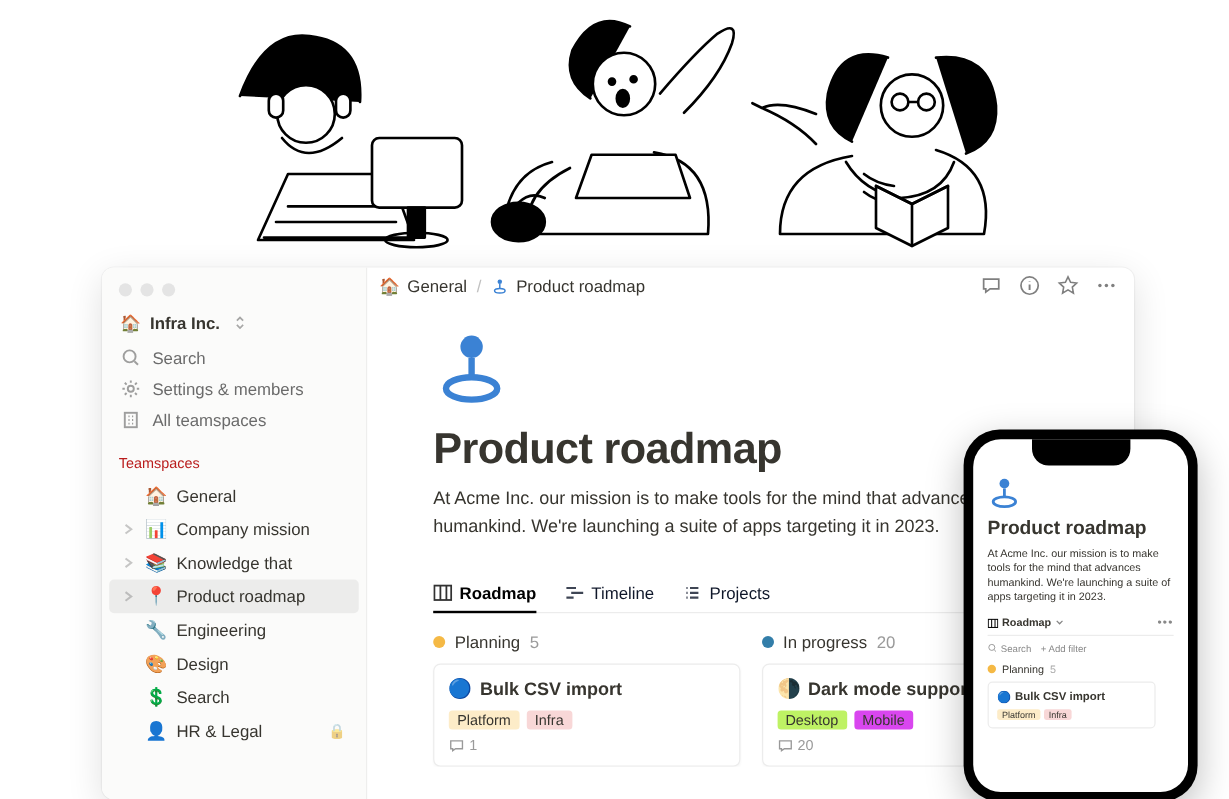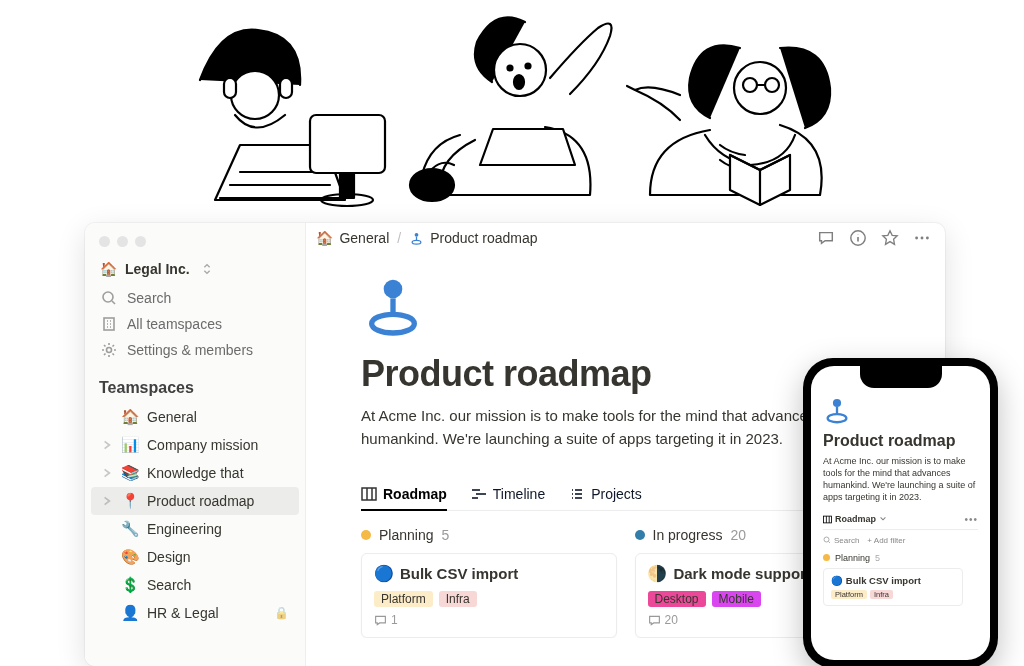--- a/index.html
+++ b/index.html
@@ -12,21 +12,21 @@
   }
   .sidebar { width: 221px; background: #fbfbfa; border-right: 1px solid rgba(0,0,0,0.05); display: flex; flex-direction: column; }
   .traffic { display:flex; gap:7px; padding: 13px 14px 10px; }
   .dot { width:11px; height:11px; border-radius:50%; background:#e4e4e4; }
   .workspace { display:flex; align-items:center; gap:8px; padding: 4px 12px 6px 16px; font-weight:600; font-size:14px; }
   .ws-icon { width:16px; height:16px; display:inline-flex; align-items:center; justify-content:center; font-size:14px; }
   .chev { width:14px; height:14px; opacity:.5; margin-left:2px; }
   .nav { display:flex; flex-direction:column; padding: 2px 6px; }
   .nav-item { display:flex; align-items:center; gap:10px; padding:5px 10px; font-size:14px; color:#6b6b6b; border-radius:4px; cursor:pointer; }
   .nav-icon { width:16px; height:16px; opacity:.7; display:inline-flex; align-items:center; justify-content:center; }
-  .section-label { font-size:16px; font-weight:700; color:#404040; padding: 14px 14px 4px; }
+  .section-label { font-size:12px; font-weight:400; color:#b91c1c; padding: 14px 14px 4px; }
   .ts-item { display:flex; align-items:center; gap:8px; padding:5px 10px; font-size:14px; color:#37352f; border-radius:4px; cursor:pointer; }
   .ts-item.active { background: rgba(0,0,0,0.06); }
   .ts-toggle { width:12px; height:12px; opacity:.35; }
   .ts-emoji { width:18px; text-align:center; font-size:15px; }
   .ts-label { flex:1; white-space:nowrap; overflow:hidden; text-overflow:ellipsis; }
   .lock { opacity:.5; font-size:12px; margin-left:2px; }
 
   .main { flex:1; display:flex; flex-direction:column; }
   .topbar { display:flex; align-items:center; padding: 6px 14px 6px 10px; gap:8px; }
   .crumbs { display:flex; align-items:center; gap:8px; font-size:14px; color:#37352f; }
@@ -130,53 +130,53 @@
 <div class="app-window">
 
   <aside class="sidebar">
     <div class="traffic">
       <span class="dot"></span>
       <span class="dot"></span>
       <span class="dot"></span>
     </div>
     <div class="workspace">
       <span class="ws-icon">🏠</span>
-      <span>Legal Inc.</span>
+      <span>Infra Inc.</span>
       <svg class="chev" viewBox="0 0 16 16">
           <path d="M5 6l3-3 3 3M5 10l3 3 3-3" stroke="#555" stroke-width="1.6" fill="none"></path>
         </svg>
     </div>
 
     <div class="nav">
       <div class="nav-item">
         <span class="nav-icon">
             <svg viewBox="0 0 16 16" width="16" height="16">
               <circle cx="7" cy="7" r="5" stroke="#777" stroke-width="1.6" fill="none"></circle>
               <path d="M11 11l3 3" stroke="#777" stroke-width="1.6"></path>
             </svg>
           </span>
         <span>Search</span>
       </div>
       <div class="nav-item">
         <span class="nav-icon">
             <svg viewBox="0 0 16 16" width="16" height="16">
-              <rect x="3" y="2" width="10" height="12" stroke="#777" stroke-width="1.6" fill="none"></rect>
-              <path d="M6 5h1M9 5h1M6 8h1M9 8h1M6 11h1M9 11h1" stroke="#777" stroke-width="1.6"></path>
-            </svg>
-          </span>
-        <span>All teamspaces</span>
+              <circle cx="8" cy="8" r="2.5" stroke="#777" stroke-width="1.6" fill="none"></circle>
+              <path d="M8 1v2M8 13v2M1 8h2M13 8h2M3 3l1.5 1.5M11.5 11.5L13 13M13 3l-1.5 1.5M4.5 11.5L3 13" stroke="#777" stroke-width="1.6"></path>
+            </svg>
+          </span>
+        <span>Settings &amp; members</span>
       </div>
       <div class="nav-item">
         <span class="nav-icon">
             <svg viewBox="0 0 16 16" width="16" height="16">
-              <circle cx="8" cy="8" r="2.5" stroke="#777" stroke-width="1.6" fill="none"></circle>
-              <path d="M8 1v2M8 13v2M1 8h2M13 8h2M3 3l1.5 1.5M11.5 11.5L13 13M13 3l-1.5 1.5M4.5 11.5L3 13" stroke="#777" stroke-width="1.6"></path>
-            </svg>
-          </span>
-        <span>Settings &amp; members</span>
+              <rect x="3" y="2" width="10" height="12" stroke="#777" stroke-width="1.6" fill="none"></rect>
+              <path d="M6 5h1M9 5h1M6 8h1M9 8h1M6 11h1M9 11h1" stroke="#777" stroke-width="1.6"></path>
+            </svg>
+          </span>
+        <span>All teamspaces</span>
       </div>
     </div>
 
     <div class="section-label">Teamspaces</div>
     <div class="nav" id="teamspaces-list">
         <div class="ts-item">
           <span class="ts-toggle"></span>
           <span class="ts-emoji">🏠</span>
           <span class="ts-label">General</span>
         </div>
@@ -333,21 +333,21 @@
               <span class="status-dot" style="background:#337ea9"></span>
               <span class="status-name">In progress</span>
               <span class="status-count">20</span>
             </div>
             <div class="card">
               <div class="card-title-row">
                 <span class="card-emoji">🌗</span>
                 <span>Dark mode support</span>
               </div>
               <div class="tags">
-                <span class="tag" style="background:#ec4899">Desktop</span>
+                <span class="tag" style="background:#bef264">Desktop</span>
                 <span class="tag" style="background:#d946ef">Mobile</span>
               </div>
               <div class="meta">
                 <svg width="13" height="13" viewBox="0 0 16 16">
                   <path d="M2 3h12v8H7l-3 2v-2H2z" stroke="#999" stroke-width="1.4" fill="none"></path>
                 </svg>
                 <span>20</span>
               </div>
             </div>
           </div>

